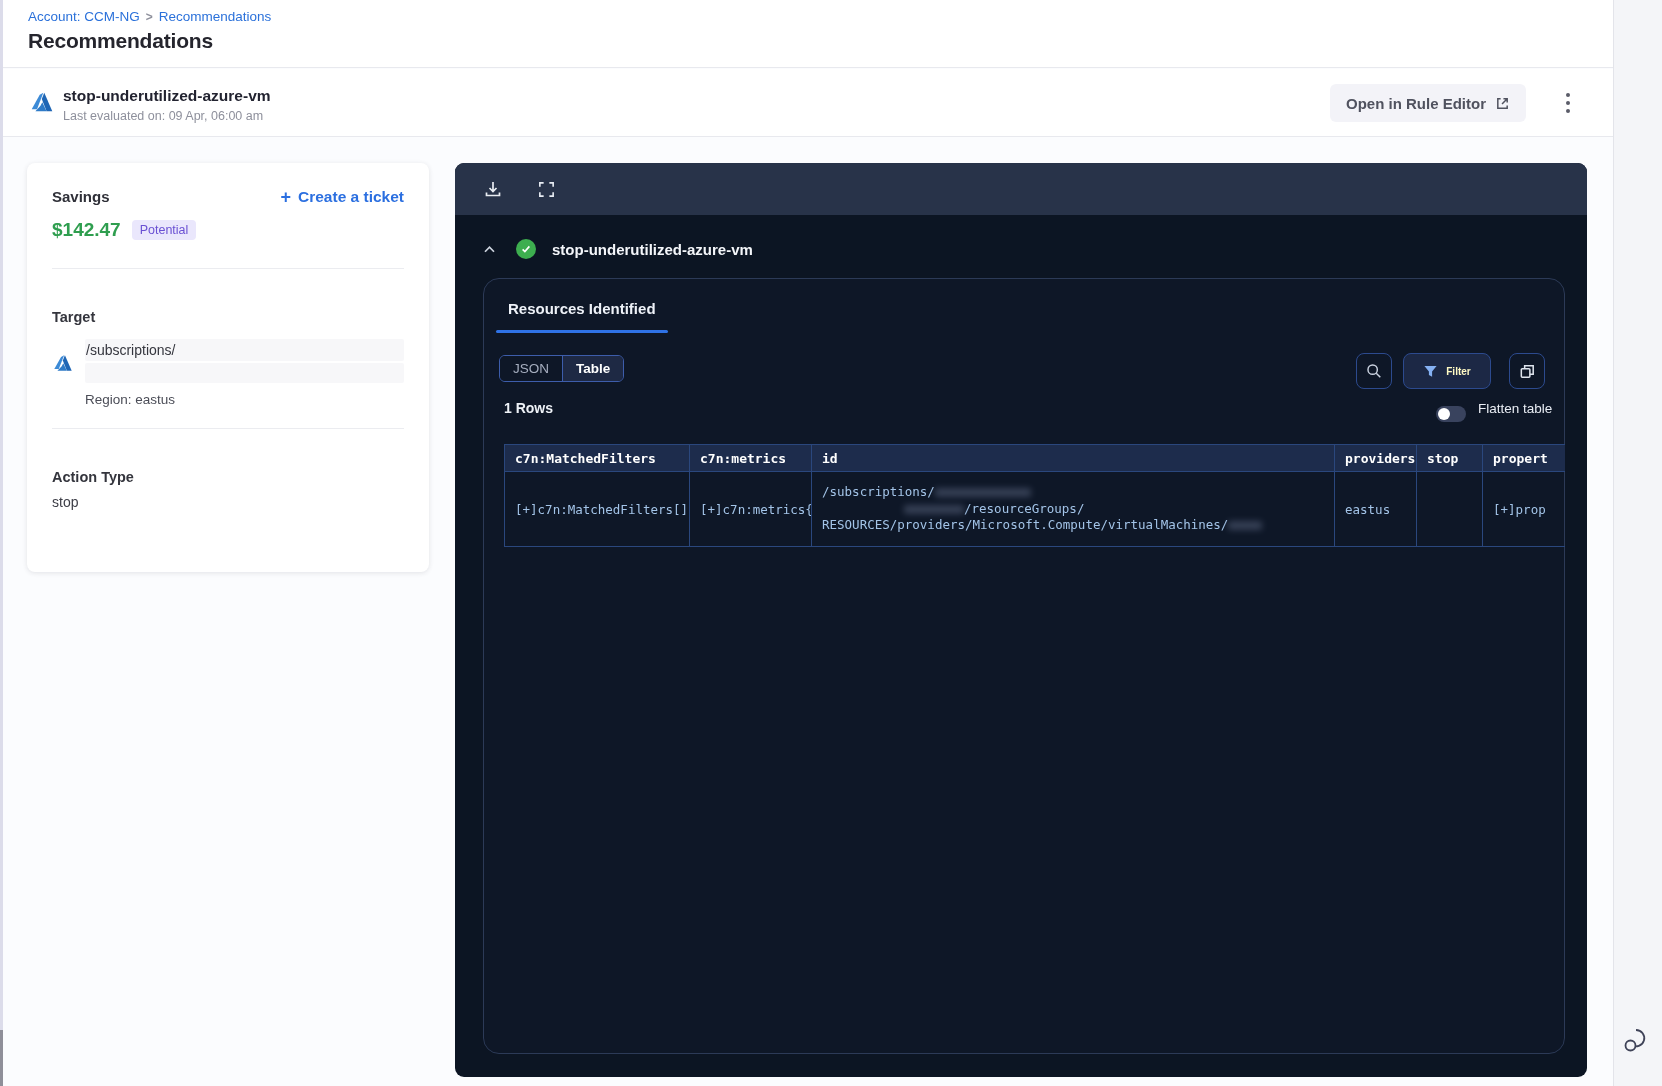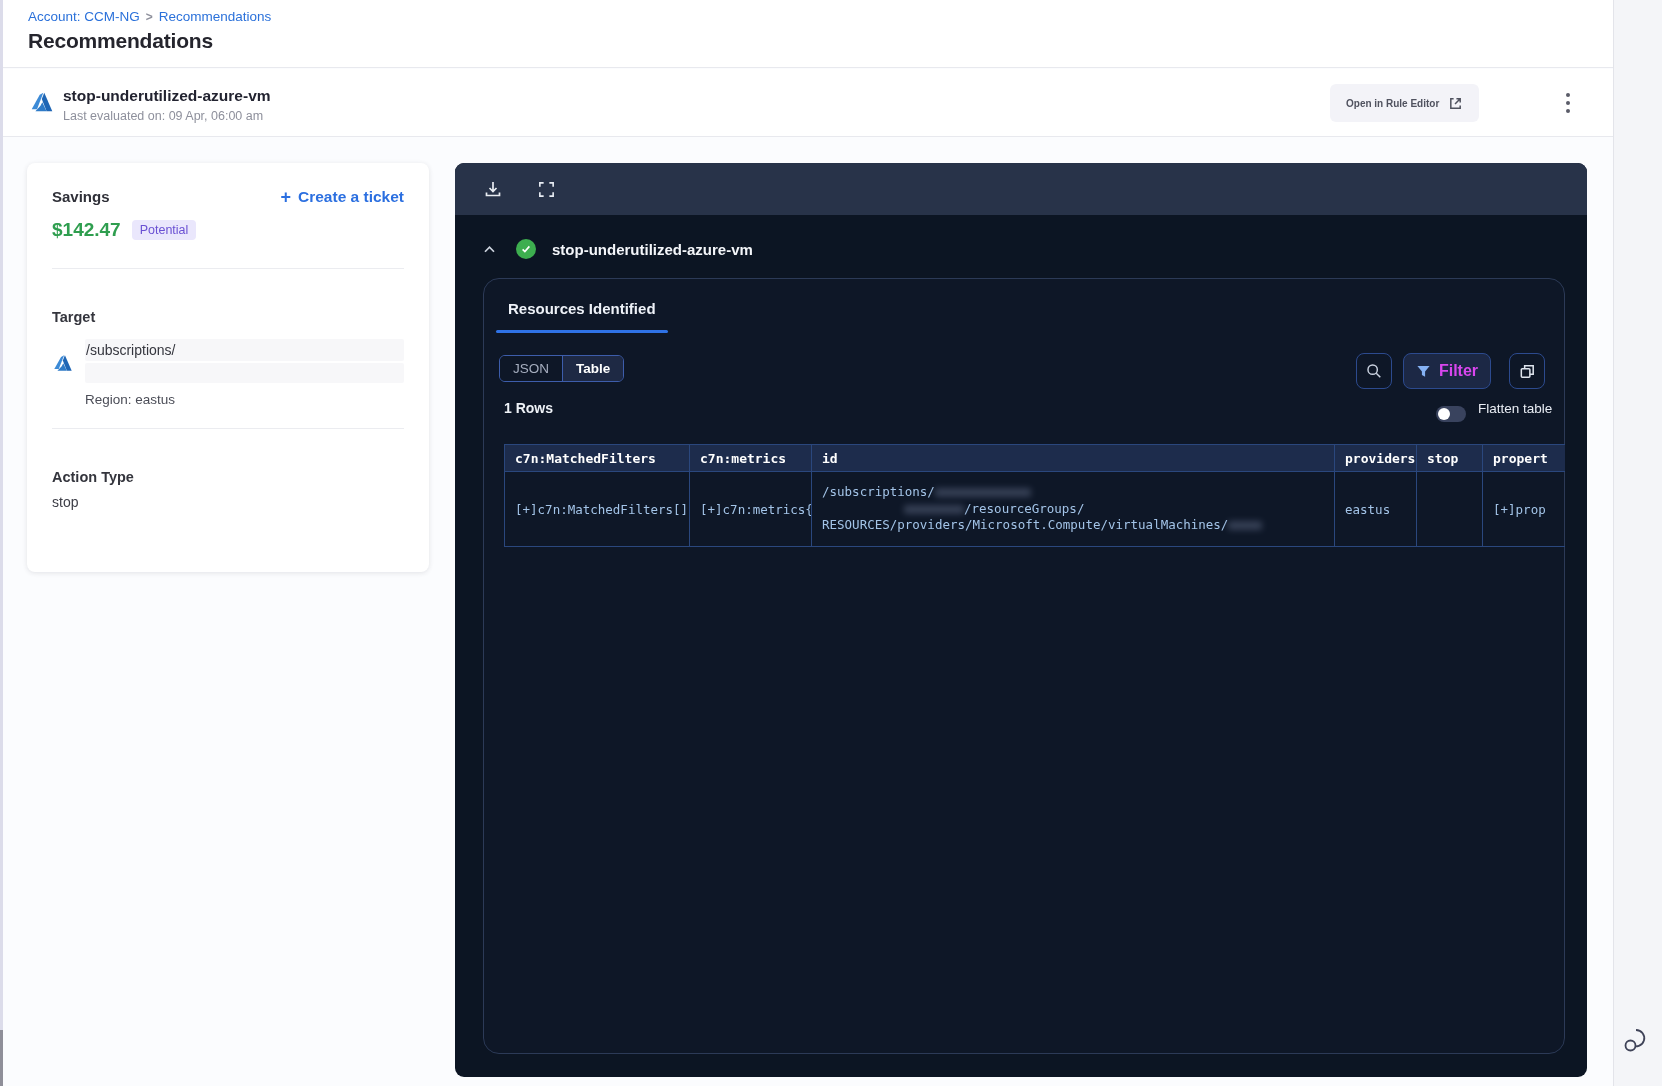--- a/index.html
+++ b/index.html
@@ -23,21 +23,21 @@
 
   
   .rule-header { position:absolute; left:0; top:69px; width:1613px; height:68px; background:#ffffff; border-bottom:1px solid #e8e9ee; }
   .azure-logo { position:absolute; left:29px; top:20px; width:26px; height:26px; }
   .rule-name { position:absolute; left:63px; top:18px; font-size:15.5px; font-weight:700; color:#222330; }
   .rule-sub { position:absolute; left:63px; top:40px; font-size:12.5px; color:#8e909c; }
   .open-editor-btn {
     position:absolute; left:1330px; top:15px; height:38px; padding:0 16px;
     background:#f3f3f8; border:none; border-radius:6px; cursor:pointer;
     display:flex; align-items:center; gap:9px;
-    font-family:"Liberation Sans", sans-serif; font-size:10px; font-weight:600; color:#50525f;
+    font-family:"Liberation Sans", sans-serif; font-size:15px; font-weight:600; color:#50525f;
   }
   .kebab { position:absolute; left:1552px; top:16px; width:32px; height:36px; display:flex; flex-direction:column; align-items:center; justify-content:center; gap:4px; cursor:pointer; }
   .kebab i { width:4px; height:4px; border-radius:50%; background:#5a5c68; }
 
   
   .savings-card {
     position:absolute; left:27px; top:163px; width:402px; height:409px;
     background:#ffffff; border-radius:8px; box-shadow:0 1px 5px rgba(40,41,61,.12);
     padding:25px;
   }
@@ -80,21 +80,21 @@
   .seg { padding:5px 13px; font-size:13.5px; }
   .seg-json { color:#a6aebf; background:#0e1727; border-right:1px solid #3d5dab; }
   .seg-table { color:#ffffff; font-weight:700; background:#1e2944; }
 
   .icon-btn { position:absolute; width:36px; height:36px; border-radius:8px; border:1px solid #2c4a8e; background:transparent; display:flex; align-items:center; justify-content:center; cursor:pointer; }
   .search-btn { left:872px; top:74px; }
   .copy-btn { left:1025px; top:74px; }
   .filter-btn {
     position:absolute; left:919px; top:74px; width:88px; height:36px; border-radius:8px;
     border:1px solid #2c4a8e; background:#1c2845; display:flex; align-items:center; justify-content:center; gap:8px; cursor:pointer;
-    font-family:"Liberation Sans", sans-serif; font-size:16px; font-weight:600; color:#d946ef;
+    font-family:"Liberation Sans", sans-serif; font-size:10px; font-weight:600; color:#fef9c3;
   }
 
   .rows-label { position:absolute; left:20px; top:121px; font-size:14px; font-weight:700; color:#eef2f7; }
   .flatten-toggle { position:absolute; left:952px; top:127px; width:30px; height:16px; border-radius:9px; background:#39435e; cursor:pointer; }
   .flatten-knob { position:absolute; left:2px; top:2px; width:12px; height:12px; border-radius:50%; background:#ffffff; }
   .flatten-label { position:absolute; left:994px; top:122px; font-size:13.5px; color:#e9edf4; }
 
   .table-wrap { position:absolute; left:20px; top:165px; width:1061px; overflow:hidden; }
   table.res-table { border-collapse:collapse; table-layout:fixed; width:1063px; }
   .res-table th {

